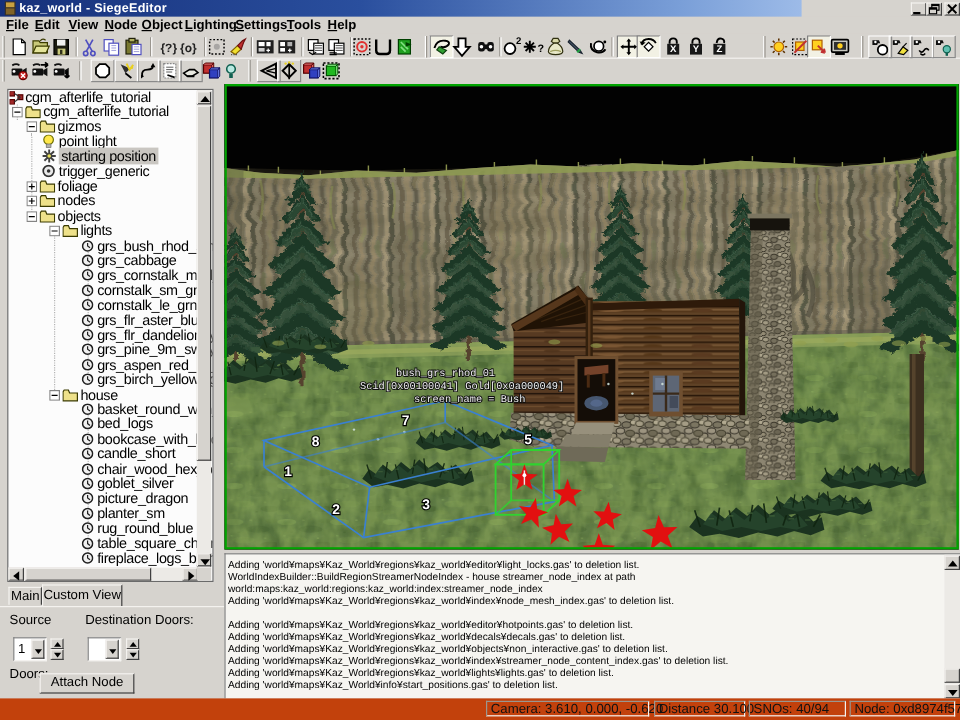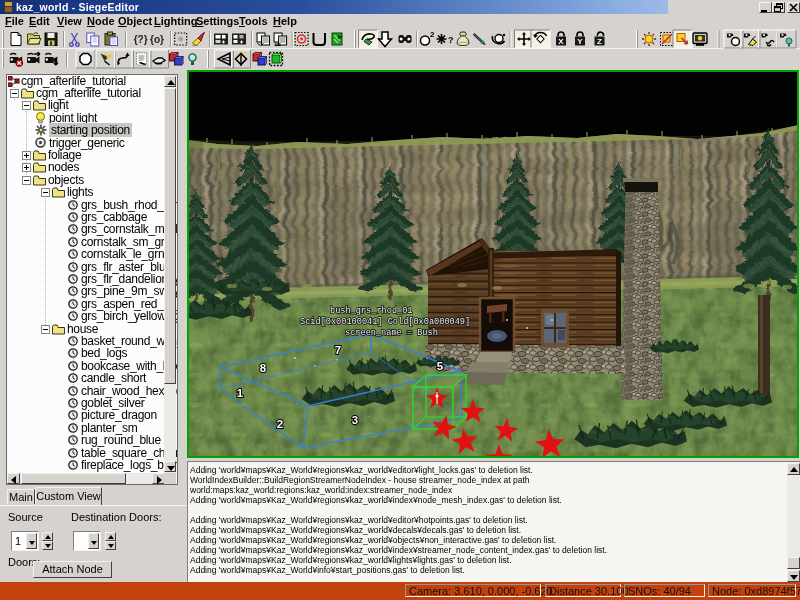--- a/index.html
+++ b/index.html
@@ -475,21 +475,21 @@
           <span class="lbl" style="left:29px">cgm_afterlife_tutorial</span>
         </div>
 <div class="trow" style="top:24.3px">
           <svg class="tico" style="left:15px;top:2px" width="9" height="9" viewBox="0 0 9 9">
             <rect x="0.5" y="0.5" width="8" height="8" fill="#fff" stroke="#848484"></rect>
             <line x1="2" y1="4.5" x2="7" y2="4.5" stroke="#000"></line>
           </svg>
           <svg class="tico" style="left:26px;top:1px" width="13" height="11" viewBox="0 0 13 11">
             <path d="M0.5 2.5 L0.5 10 L12.5 10 L12.5 3.5 L6 3.5 L5 1 L1.5 1 Z" fill="#eee18a" stroke="#3a3a00" stroke-width="1"></path>
           </svg>
-          <span class="lbl" style="left:41px">light</span>
+          <span class="lbl" style="left:41px">gizmos</span>
         </div>
 <div class="trow" style="top:36.7px">
           <svg class="tico" style="left:28px;top:0px" width="11" height="12" viewBox="0 0 11 12">
             <circle cx="5.5" cy="4.5" r="4" fill="#ffe84a" stroke="#707000"></circle>
             <rect x="3.5" y="8" width="4" height="3" fill="#b0b0a8" stroke="#606060" stroke-width="0.5"></rect>
           </svg>
           <span class="lbl" style="left:42px">point light</span>
         </div>
 <div class="trow" style="top:49.1px">
           <svg class="tico" style="left:28px;top:0px" width="12" height="12" viewBox="0 0 12 12">

